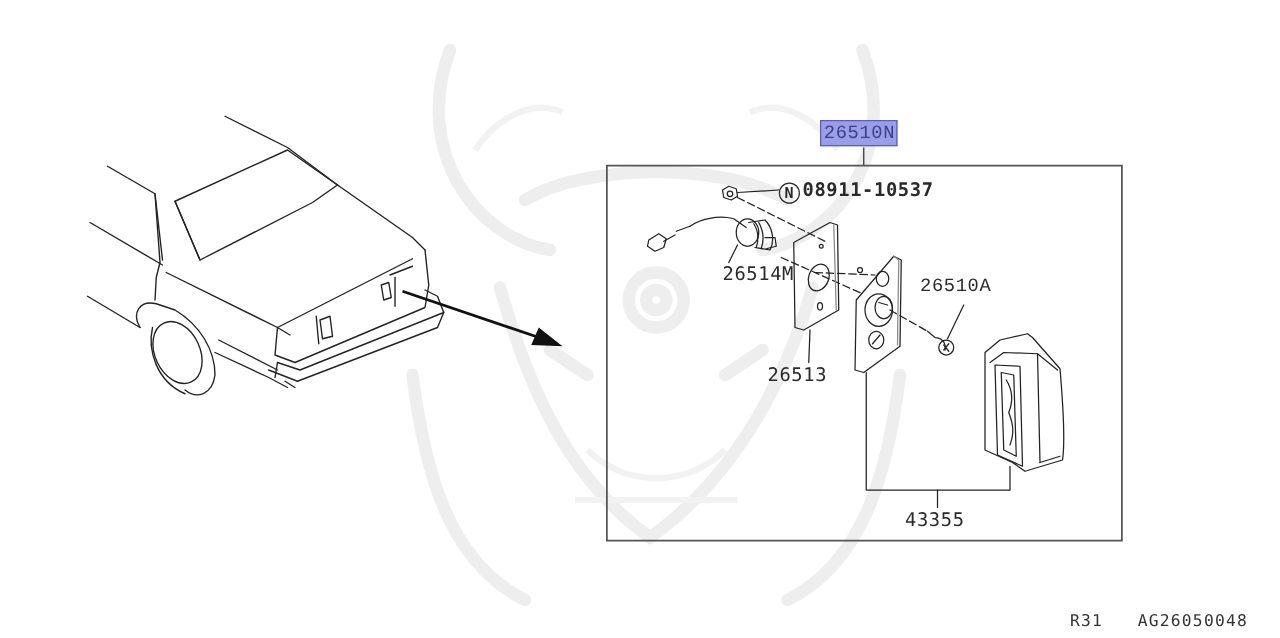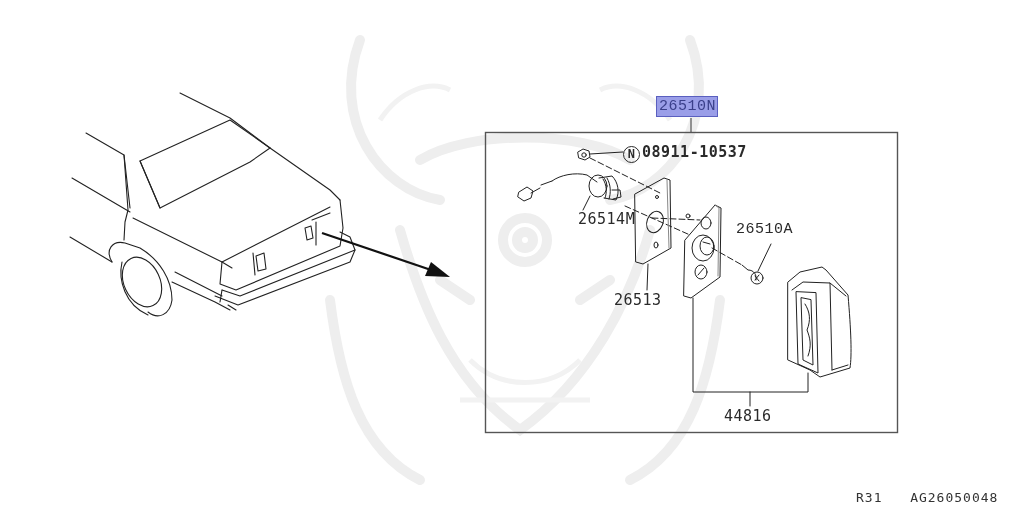--- a/index.html
+++ b/index.html
@@ -166,20 +166,20 @@
   <div class="label" style="left:623px; top:145px;font-weight:bold;">
     <span class="n-circle">N</span><span>08911-10537</span>
   </div>
 
   <div class="label" style="left:578px; top:212px;">26514M</div>
 
   <div class="label" style="left:614px; top:293px;">26513</div>
 
   <div class="label" style="left:736px; top:222px;font-family:Liberation Mono, monospace;">26510A</div>
 
-  <div class="label" style="left:724px; top:409px;">44816</div>
+  <div class="label" style="left:724px; top:409px;">43355</div>
 
   <div class="label footer" style="left:856px; top:491px;text-align:right;">
     <span>R31</span>
     <span style="display:inline-block; width:10px;"></span>
     <span>AG26050048</span>
   </div>
 </div>
 
 </body></html>

